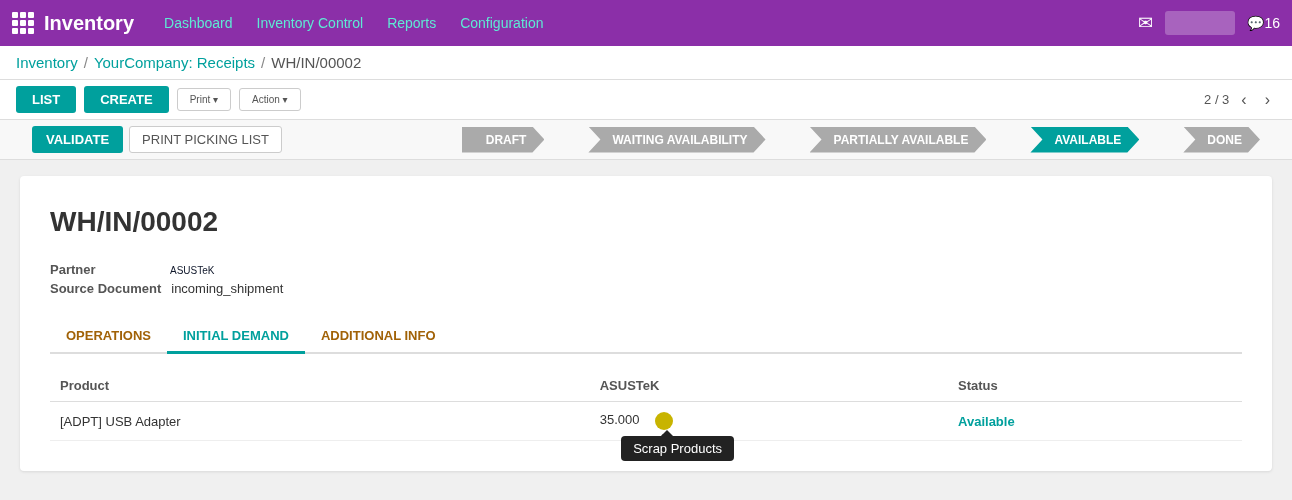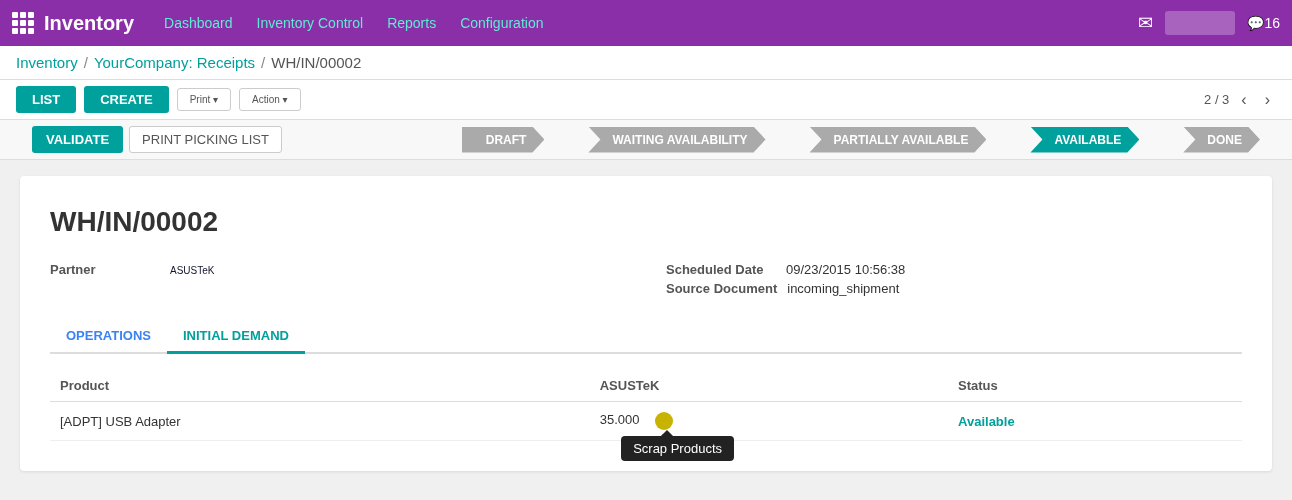--- a/index.html
+++ b/index.html
@@ -248,21 +248,21 @@
     
     .tabs {
       display: flex;
       border-bottom: 2px solid #ddd;
       margin-bottom: 16px;
     }
     .tab {
       padding: 8px 16px;
       font-size: 13px;
       cursor: pointer;
-      color: #3b82f6;
+      color: #a16207;
       font-weight: bold;
       border-bottom: 3px solid transparent;
       margin-bottom: -2px;
     }
     .tab.active {
       color: #00A09D;
       border-bottom: 3px solid #00A09D;
     }
 
     
@@ -410,34 +410,31 @@
 
 <div style="padding: 16px 20px;">
   <div class="form-card">
     <div class="form-title">WH/IN/00002</div>
 
     <div class="form-fields">
       <div class="field-group">
         <span class="field-label">Partner</span>
         <span class="field-value">ASUSTeK</span>
       </div>
-      <div class="field-group">
-        <span class="field-label">Scheduled Date</span>
-        <span class="field-value-plain">09/23/2015 10:56:38</span>
-      </div>
       <div></div>
       <div class="field-group">
         <span class="field-label">Source Document</span>
         <span class="field-value-plain">incoming_shipment</span>
       </div>
     </div>
 
     <div class="tabs">
       <div class="tab">OPERATIONS</div>
       <div class="tab active">INITIAL DEMAND</div>
+      <div class="tab">ADDITIONAL INFO</div>
     </div>
 
     <table class="data-table">
       <thead>
         <tr>
           <th>Product</th>
           <th>ASUSTeK</th>
           <th>Status</th>
         </tr>
       </thead>

